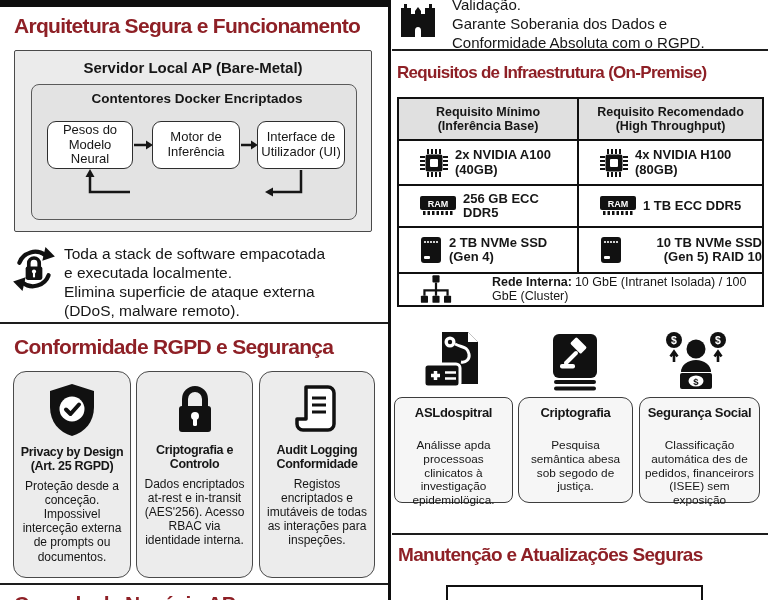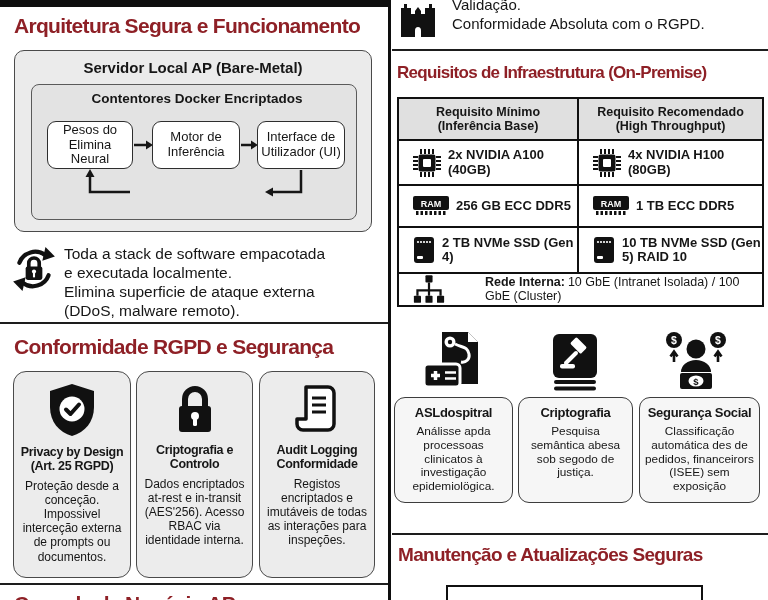--- a/index.html
+++ b/index.html
@@ -8,41 +8,41 @@
   }
   *{margin:0;padding:0;box-sizing:border-box;}
   html,body{background:#fff;}
   body{font-family:"Liberation Sans","DejaVu Sans",sans-serif;color:var(--ink);}
   .page{position:relative;width:768px;height:600px;background:#fff;overflow:hidden;}
   .abs{position:absolute;}
   .h-red{font-weight:700;color:var(--red);letter-spacing:-0.7px;white-space:nowrap;}
   .divider{background:var(--line);height:2px;}
   .vdivider{background:#0e0e0e;}
   .topbar{background:#0e0e0e;}
-  .gbox{background:var(--boxbg);border:1.5px solid #4a4a4a;border-radius:10px;}
+  .gbox{background:var(--boxbg);border:1.5px solid #4a4a4a;border-radius:2px;}
   .inbox{background:var(--innerbg);border:1px solid #5a5a5a;border-radius:8px;padding-left:6px;}
   .node{position:absolute;top:36px;height:48px;background:#fff;border:1.5px solid #2e2e2e;border-radius:9px;
         display:flex;align-items:center;justify-content:center;text-align:center;
         font-size:13px;font-weight:500;line-height:1.15;padding:2px;}
   .boxtitle{text-align:center;font-weight:700;}
   .flowlabel{position:absolute;left:98px;top:96px;width:134px;height:21px;background:#fff;
              border:1px solid #8a8a8a;border-radius:2px;text-align:center;
              font-size:12.5px;line-height:19px;font-weight:500;}
   .notetext{font-size:15.5px;line-height:19px;font-weight:400;}
   .card{position:absolute;background:var(--cardbg);border:1.5px solid #4a4a4a;border-radius:13px;
         display:flex;flex-direction:column;align-items:center;text-align:center;padding:10px 4px 6px;}
   .card .ttl{font-weight:700;font-size:12.5px;line-height:1.15;letter-spacing:-0.3px;margin-top:7px;}
   .card .bdy{font-size:12px;line-height:1.18;margin-top:5px;}
   .ucard{position:absolute;background:#f6f6f6;border:1.5px solid #3d3d3d;border-radius:11px;
          text-align:center;padding:8px 4px 4px;}
   .ucard .ttl{font-weight:700;font-size:13px;letter-spacing:-0.3px;line-height:1.1;}
-  .ucard .bdy{font-size:11.8px;line-height:1.16;margin-top:5px;text-align:center;}
+  .ucard .bdy{font-size:11.8px;line-height:1.16;margin-top:19px;text-align:center;}
   .tbl{position:absolute;left:397px;top:97px;width:367px;border:2px solid #101010;
        display:grid;grid-template-columns:178px 1fr;grid-template-rows:42px 45px 42px 46px 31px;background:#fff;}
-  .tbl .cell{display:flex;align-items:center;padding-left:14px;gap:7px;font-size:13px;font-weight:700;line-height:1.1;}
+  .tbl .cell{display:flex;align-items:center;padding-left:21px;gap:7px;font-size:13px;font-weight:700;line-height:1.1;}
   .tbl .hd{background:var(--thbg);justify-content:center;text-align:center;padding:0 14px;
            font-size:12.5px;font-weight:700;line-height:1.15;border-bottom:2px solid #101010;}
   .tbl .c2{border-left:2px solid #101010;}
   .tbl .rb{border-bottom:2px solid #101010;}
   .tbl .full{grid-column:1 / 3;font-weight:400;font-size:12.5px;gap:40px;}
   .tbl .full b{font-weight:700;margin-right:3px;}
   .sovtext{font-size:15px;line-height:19px;font-weight:400;}
   svg{display:block;}
   svg text{font-family:"Liberation Sans","DejaVu Sans",sans-serif;}
 </style>
@@ -69,21 +69,21 @@
           <path d="M98,107 H58 V91"></path>
         </g>
         <g fill="#161616">
           <polygon points="114,55.5 114,64.5 121,60"></polygon>
           <polygon points="219,55.5 219,64.5 226,60"></polygon>
           <polygon points="241,102.5 241,111.5 233,107"></polygon>
           <polygon points="53.5,92 62.5,92 58,84"></polygon>
         </g>
       </svg>
 
-      <div class="node" style="left:15px;width:86px;">Pesos do Elimina Neural</div>
+      <div class="node" style="left:15px;width:86px;">Pesos do Modelo Neural</div>
       <div class="node" style="left:120px;width:88px;">Motor de Inferência</div>
       <div class="node" style="left:225px;width:88px;">Interface de Utilizador (UI)</div>
 
     </div>
   </div>
 
   <div class="abs" style="left:10px;top:245px;">
     <svg width="48" height="48" viewBox="0 0 46 46">
       <g fill="none" stroke="#111" stroke-width="4" stroke-linecap="round">
         <path d="M9,17 A16,16 0 0 1 34,10"></path>
@@ -148,20 +148,21 @@
   <div class="abs h-red" style="left:14px;top:592px;font-size:21px;">Camada de Negócio AP</div>
 
   <div class="abs" style="left:398px;top:0;">
     <svg width="40" height="38" viewBox="0 0 40 38">
       <path fill="#111" d="M3,37 V8 h3 V4 h3 v4 h4 v6 h4 v-3 l3,-4 3,4 v3 h4 V8 h4 V4 h3 v4 h3 V37 z"></path>
       <path fill="#fff" d="M17,37 v-6.5 a3,3.5 0 0 1 6,0 V37 z"></path>
     </svg>
   </div>
   <div class="abs sovtext" style="left:452px;top:-5px;width:300px;">
     <div>Validação.</div>
+    <div>Garante Soberania dos Dados e</div>
     <div>Conformidade Absoluta com o RGPD.</div>
   </div>
 
   <div class="abs divider" style="left:392px;top:49px;width:376px;"></div>
 
   <div class="abs h-red" style="left:397px;top:63px;font-size:17px;">Requisitos de Infraestrutura (On-Premise)</div>
 
   <div class="tbl">
     <div class="cell hd">Requisito Mínimo (Inferência Base)</div>
     <div class="cell hd c2">Requisito Recomendado (High Throughput)</div>
@@ -253,21 +254,21 @@
           <g fill="#fff">
               <circle cx="5" cy="6" r="1.1"></circle>
               <circle cx="8" cy="6" r="1.1"></circle>
               <circle cx="11" cy="6" r="1.1"></circle>
               <circle cx="14" cy="6" r="1.1"></circle>
               <circle cx="17" cy="6" r="1.1"></circle>
             </g>
           <rect x="4" y="20" width="6" height="3" rx="1" fill="#fff"></rect>
         </svg>
       </span>
-      <span style="white-space:normal;">10 TB NVMe SSD (Gen 5) RAID 10</span>
+      <span style="white-space:normal;text-align:right;">10 TB NVMe SSD (Gen 5) RAID 10</span>
     </div>
 
     <div class="cell full">
       <span>
         <svg width="32" height="29" viewBox="0 0 36 32">
           <path d="M18,8 v6 M5,23 v-6 h26 v6 M18,14 v9" stroke="#111" stroke-width="2.5" fill="none"></path>
           <g fill="#111">
               <rect x="14" y="0" width="8" height="8" rx="1"></rect>
               <rect x="1" y="23" width="8" height="8" rx="1"></rect>
               <rect x="14" y="23" width="8" height="8" rx="1"></rect>
@@ -308,21 +309,21 @@
         <text x="53" y="12.8" font-size="10.5" font-weight="bold" fill="#fff" text-anchor="middle">$</text>
       <path d="M9,31 v-9 M5.5,25.5 l3.5,-5 3.5,5 M53,31 v-9 M49.5,25.5 l3.5,-5 3.5,5" stroke="#111" stroke-width="2.6" fill="none"></path>
       <circle cx="31" cy="18" r="9.5" fill="#111"></circle>
       <path d="M16,41 a15,12 0 0 1 30,0 z" fill="#111"></path>
       <rect x="15" y="42" width="32" height="16" rx="2" fill="#111"></rect>
       <ellipse cx="31" cy="50" rx="7.5" ry="5.5" fill="#fff"></ellipse>
       <text x="31" y="53.6" font-size="9.5" font-weight="bold" fill="#111" text-anchor="middle">$</text>
     </svg>
   </div>
 
-  <div class="ucard" style="left:394px;top:397px;width:119px;height:106px;">
+  <div class="ucard" style="left:394px;top:397px;width:119px;height:106px;border-radius:8px;">
     <div class="ttl">ASLdospitral</div>
     <div class="bdy">Análisse apda processoas clinicatos à investigação epidemiolögica.</div>
   </div>
   <div class="ucard" style="left:518px;top:397px;width:115px;height:106px;">
     <div class="ttl">Criptografia</div>
     <div class="bdy">Pesquisa semântica abesa sob segodo de justiça.</div>
   </div>
   <div class="ucard" style="left:639px;top:397px;width:121px;height:106px;">
     <div class="ttl">Segurança Social</div>
     <div class="bdy">Classificação automática des de pedidos, financeirors (ISEE) sem exposição</div>

